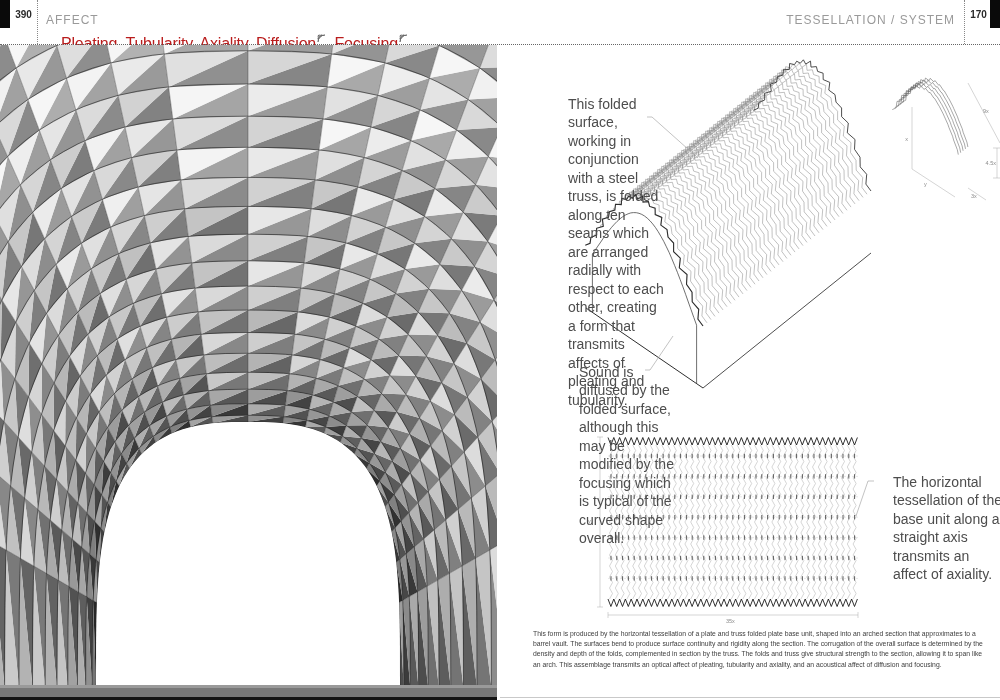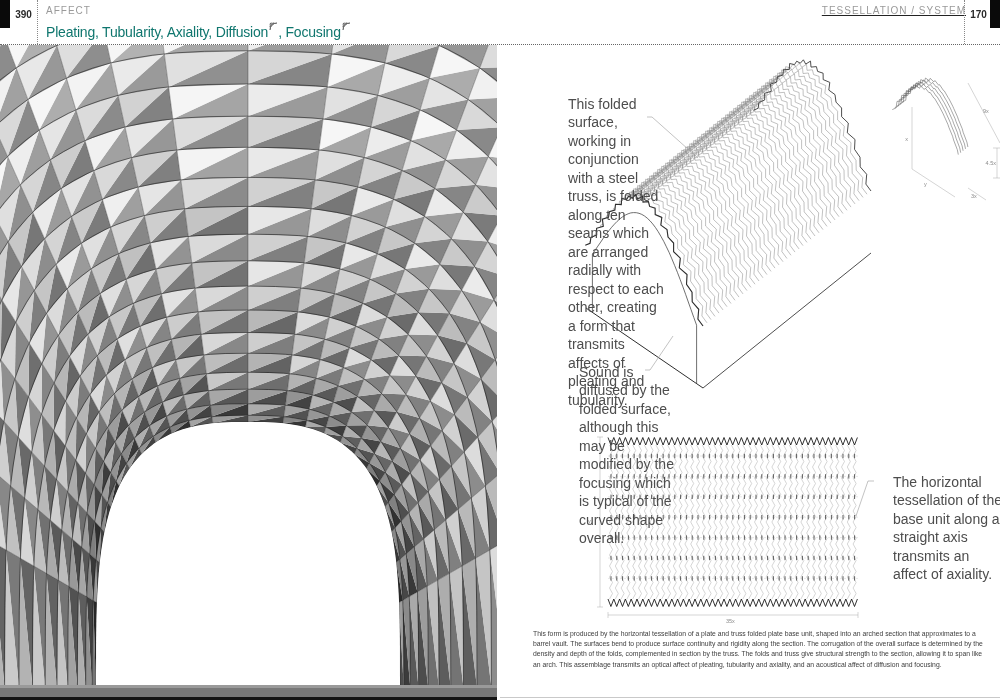--- a/index.html
+++ b/index.html
@@ -9,23 +9,23 @@
   .header-rule{position:absolute;left:0;top:44px;width:1000px;border-top:1px dotted #666;}
   .corner-tab{position:absolute;top:0;width:10px;height:28px;background:#0a0a0a;}
   .tab-left{left:0;} .tab-right{right:0;}
   .vrule{position:absolute;top:0;height:44px;border-left:1px dotted #888;}
   .vrule-left{left:37px;} .vrule-right{left:964px;}
   .pagenum{position:absolute;top:9px;font-size:10px;font-weight:bold;color:#2a2a2a;text-align:center;}
   .pagenum-left{left:10px;width:27px;}
   .pagenum-right{right:8px;width:27px;}
   .head-block{position:absolute;top:5px;}
   .head-left{left:46px;text-align:left;}
-  .head-right{right:34px;text-align:right;text-decoration:underline;}
-  .head-label{font-size:10px;letter-spacing:1px;color:#9a9a9a;}
-  .head-title{font-size:14px;letter-spacing:-0.2px;color:#0f766e;margin-top:2px;white-space:nowrap;}
+  .head-right{right:45px;text-align:right;}
+  .head-label{font-size:12px;letter-spacing:1px;color:#9a9a9a;margin-top:8px;}
+  .head-title{font-size:16px;letter-spacing:-0.2px;color:#b91c1c;margin-top:2px;white-space:nowrap;margin-left:15px;}
   .sound-ico{display:inline-block;width:9px;height:9px;vertical-align:6px;margin-left:1px;}
   
   .photo-wrap{position:absolute;left:0;top:45px;width:497px;height:655px;background:#fff;}
   
   .rpage{position:absolute;left:500px;top:45px;width:500px;height:655px;}
   .rpage svg.diagram{position:absolute;left:0;top:0;}
   .ann{position:absolute;font-size:14px;line-height:1.32;color:#4d4d4d;}
   .ann-1{left:68px;top:50px;width:98px;}
   .ann-2{left:79px;top:318px;width:102px;}
   .ann-3{left:393px;top:428px;width:112px;}

